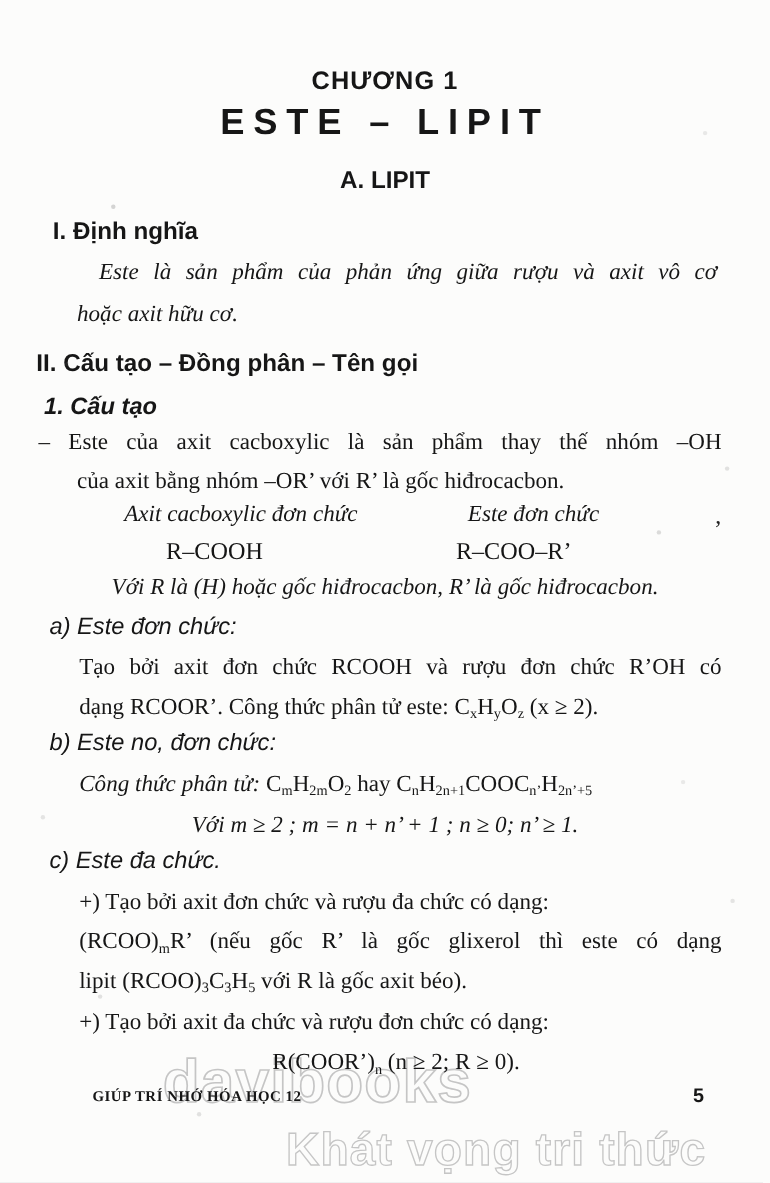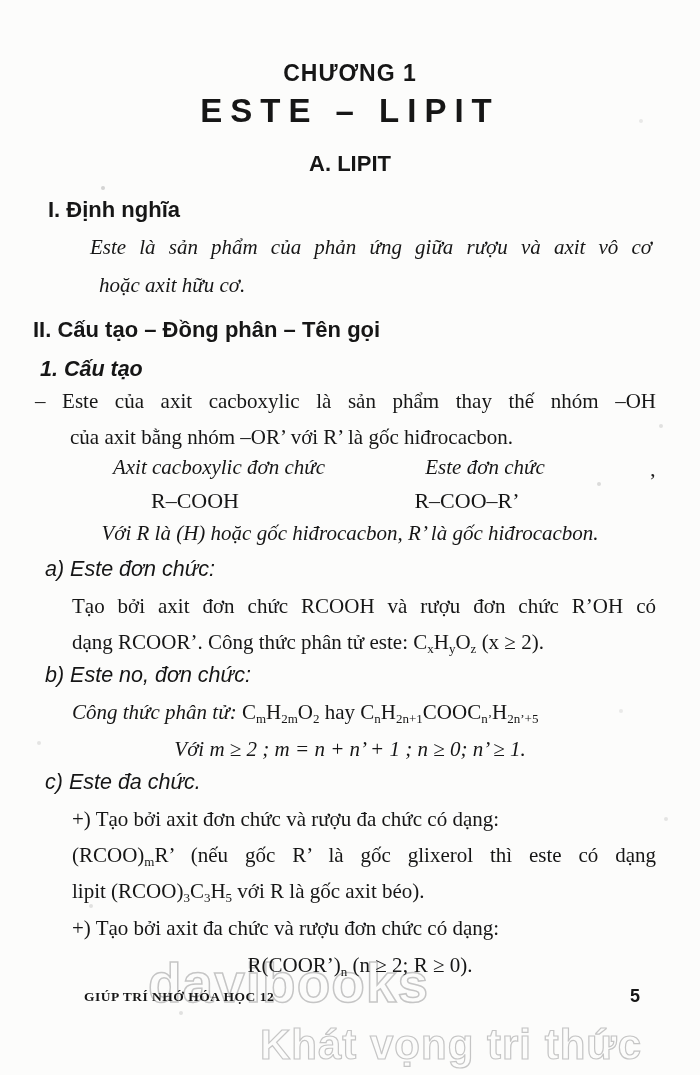--- a/index.html
+++ b/index.html
@@ -48,21 +48,21 @@
 
   <div class="wm wm-brand">davibooks</div>
   <div class="wm wm-slogan">Khát vọng tri thức</div>
 
   <div class="ln ctr chapter">CHƯƠNG 1</div>
   <div class="ln ctr title">ESTE – LIPIT</div>
   <div class="ln ctr part">A. LIPIT</div>
 
   <div class="ln h-roman" style="top:196px;left:48px;text-align:center;">I. Định nghĩa</div>
   <div class="ln it just" style="top:234px;left:70px;right:48px;margin-left:20px;">Este là sản phẩm của phản ứng giữa rượu và axit vô cơ</div>
-  <div class="ln it" style="top:272px;left:70px;margin-left:29px;">hoặc axit hữu cơ.</div>
+  <div class="ln it" style="top:272px;left:70px;">hoặc axit hữu cơ.</div>
 
   <div class="ln h-roman" style="top:316px;left:33px;">II. Cấu tạo – Đồng phân – Tên gọi</div>
   <div class="ln h-abc b" style="top:356px;left:40px;">1. Cấu tạo</div>
 
   <div class="ln just" style="top:388px;left:35px;right:44px;">– Este của axit cacboxylic là sản phẩm thay thế nhóm –OH</div>
   <div class="ln" style="top:424px;left:70px;">của axit bằng nhóm –OR’ với R’ là gốc hiđrocacbon.</div>
 
   <div class="ln it ctr" style="top:454px;left:94px;width:250px;">Axit cacboxylic đơn chức</div>
   <div class="ln it ctr" style="top:454px;left:385px;width:200px;">Este đơn chức</div>
   <div class="ln ctr formula" style="top:487px;left:377px;width:180px;">R–COO–R’</div>

